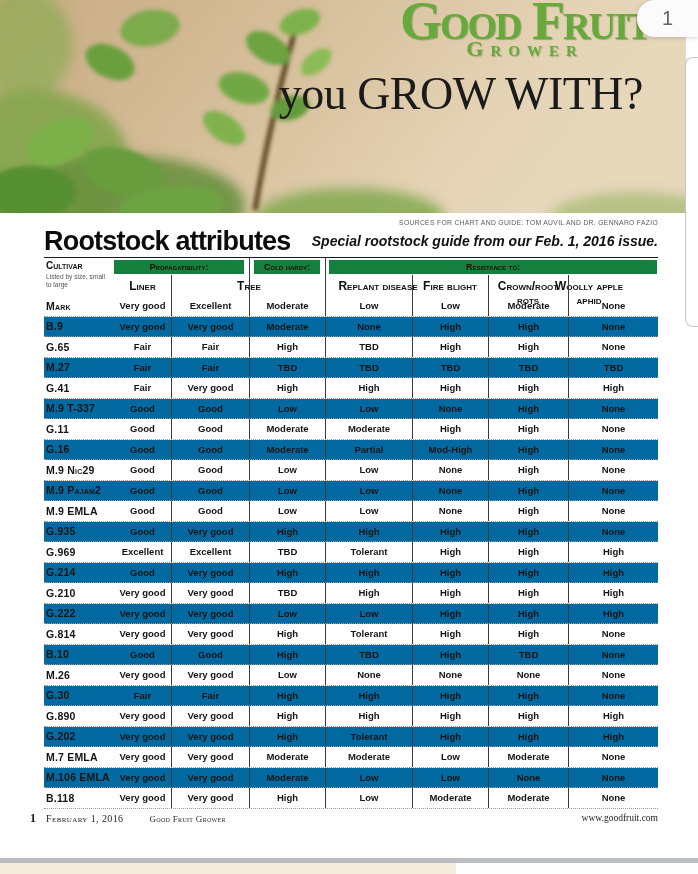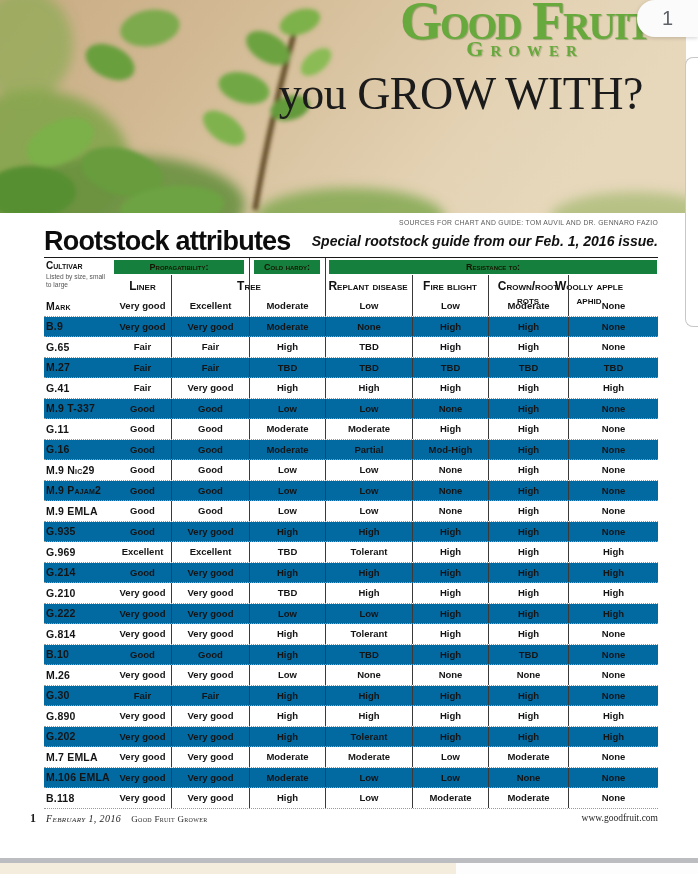--- a/index.html
+++ b/index.html
@@ -50,21 +50,21 @@
   .goldbar { position:absolute; top:2px; height:14px; background:#15803d;
              display:flex; align-items:center; justify-content:center;
              font-variant:small-caps; font-weight:bold; font-size:9px; color:#161300; }
   .g1 { left:70px;  width:130px; }
   .g2 { left:210px; width:66px; }
   .g3 { left:285px; width:328px; }
   .subcol { position:absolute; top:21px; text-align:center; font-variant:small-caps;
             font-weight:bold; font-size:12px; color:#111; }
   .s-liner  { left:70px;  width:57px; }
   .s-tree   { left:127px; width:78px;margin-left:39px; }
-  .s-replant{ left:277px; width:87px;padding-left:7px; }
+  .s-replant{ left:287px; width:87px;padding-left:7px; }
   .s-fire   { left:368px; width:76px; }
   .s-crown  { left:444px; width:80px; }
   .s-woolly { left:500px; width:90px; }
   .vline { position:absolute; width:0; border-left:1px solid #3a3a3a; }
   .v127 { left:127px; top:17px; height:21px; }
   .v205 { left:205px; top:0;    height:38px; }
   .v281 { left:281px; top:0;    height:38px; }
   .v368 { left:368px; top:17px; height:21px; }
   .v444 { left:444px; top:17px; height:21px; }
   .v524 { left:524px; top:17px; height:21px; }
@@ -76,21 +76,21 @@
   .cell { display:flex; align-items:center; justify-content:center; height:100%;
           font-size:9.5px; font-weight:bold; color:#141414; }
   .cell.vl { border-left:1px solid #3a3a3a; }
   .c-cultivar { justify-content:flex-start; padding-left:2px; font-variant:small-caps;
                 font-size:10.5px; letter-spacing:.2px; }
 
   
   .footer { position:absolute; left:30px; top:811px; display:flex; align-items:baseline;
             font-family:"Liberation Serif", serif; color:#1d1d1d; }
   .f-page { font-size:12px; font-weight:bold; margin-right:10px; }
-  .f-date { font-variant:small-caps; font-size:10px; letter-spacing:.4px; margin-right:10px;font-style:italic; }
+  .f-date { font-variant:small-caps; font-size:10px; letter-spacing:.4px; margin-right:26px; }
   .f-pub  { font-variant:small-caps; font-size:9px; letter-spacing:.3px; color:#2b2b2b; }
   .f-site { position:absolute; right:40px; top:813px; font-family:"Liberation Serif", serif;
             font-size:9.5px; color:#1d1d1d; }
 
   
   .break-bar  { position:absolute; left:0; top:858px; width:698px; height:5px; background:#bcbdc0; }
   .next-beige { position:absolute; left:0; top:863px; width:456px; height:11px; background:#f4ecdc; }
   .next-white { position:absolute; left:456px; top:863px; width:242px; height:11px; background:#fdfdfd; }
 </style>
 </head>

